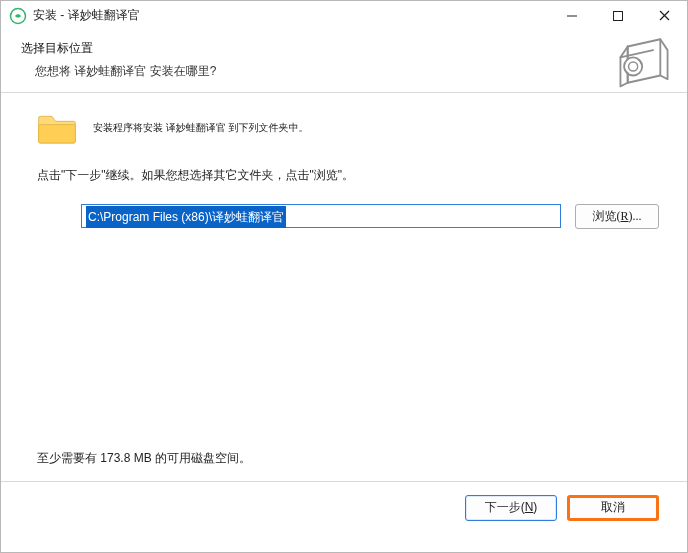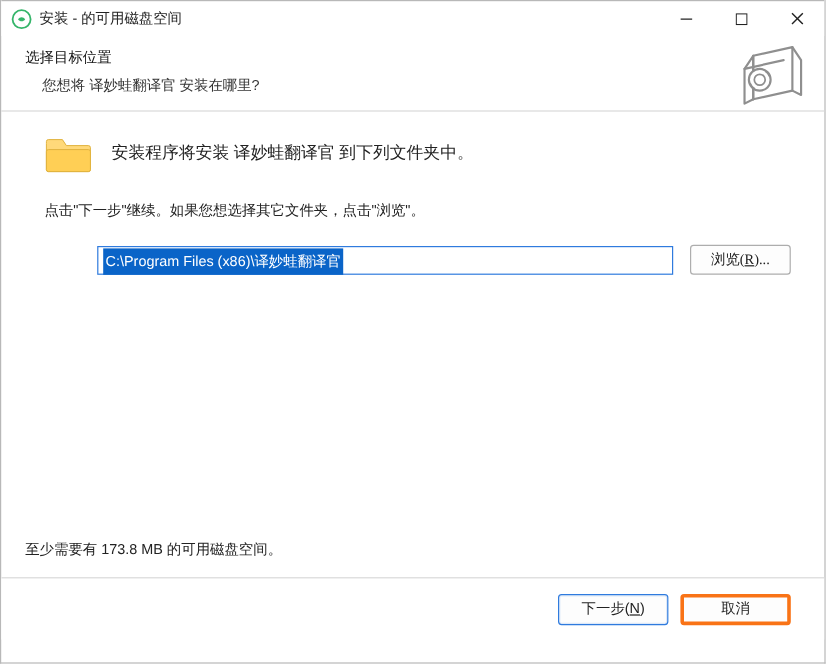--- a/index.html
+++ b/index.html
@@ -72,27 +72,27 @@
     height: 388px;
   }
   .intro-row {
     display: flex;
     align-items: center;
     gap: 16px;
     margin-bottom: 22px;
     margin-left: 8px;
   }
   .folder-icon { width: 40px; height: 34px; flex: none; }
-  .intro-text { font-size: 14px; color: #222; }
+  .intro-text { font-size: 10px; color: #222; }
 
   .hint { font-size: 12px; color: #222; margin: 0 0 20px 8px; }
 
   .path-row {
     display: flex;
-    align-items: center;
+    align-items: flex-start;
     gap: 14px;
     margin-left: 8px;
     padding-left: 44px;
   }
   .path-input {
     flex: 1;
     height: 24px;
     border: 1px solid #2f7bde;
     font-size: 12px;
     padding: 0 4px;
@@ -117,21 +117,21 @@
     font-size: 12px;
     color: #222;
     border-radius: 3px;
     cursor: pointer;
     font-family: Liberation Serif, serif;
   }
   .browse-btn u { text-decoration: underline; }
 
   .disk-text {
     position: absolute;
-    left: 20px;
+    left: 36px;
     bottom: 14px;
     font-size: 12px;
     color: #222;
   }
 
   
   .footer {
     border-top: 1px solid #d9d9d9;
     height: 52px;
     display: flex;
@@ -161,21 +161,21 @@
 </head>
 <body>
 
 <div class="titlebar">
   <span class="app-icon">
     <svg viewBox="0 0 24 24" width="18" height="18">
       <circle cx="12" cy="12" r="10" fill="none" stroke="#35b56a" stroke-width="2"></circle>
       <path d="M8 12c2-3 6-3 8 0-2 3-6 3-8 0z" fill="#35b56a"></path>
     </svg>
   </span>
-  <span class="title">安装 - 的可用磁盘空间</span>
+  <span class="title">安装 - 译妙蛙翻译官</span>
   <div class="win-controls">
     <div class="win-btn">
       <svg width="10" height="10">
           <line x1="0" y1="5" x2="10" y2="5" stroke="#222" stroke-width="1"></line>
         </svg>
     </div>
     <div class="win-btn">
       <svg width="10" height="10">
           <rect x="0.5" y="0.5" width="9" height="9" fill="none" stroke="#222" stroke-width="1"></rect>
         </svg>

